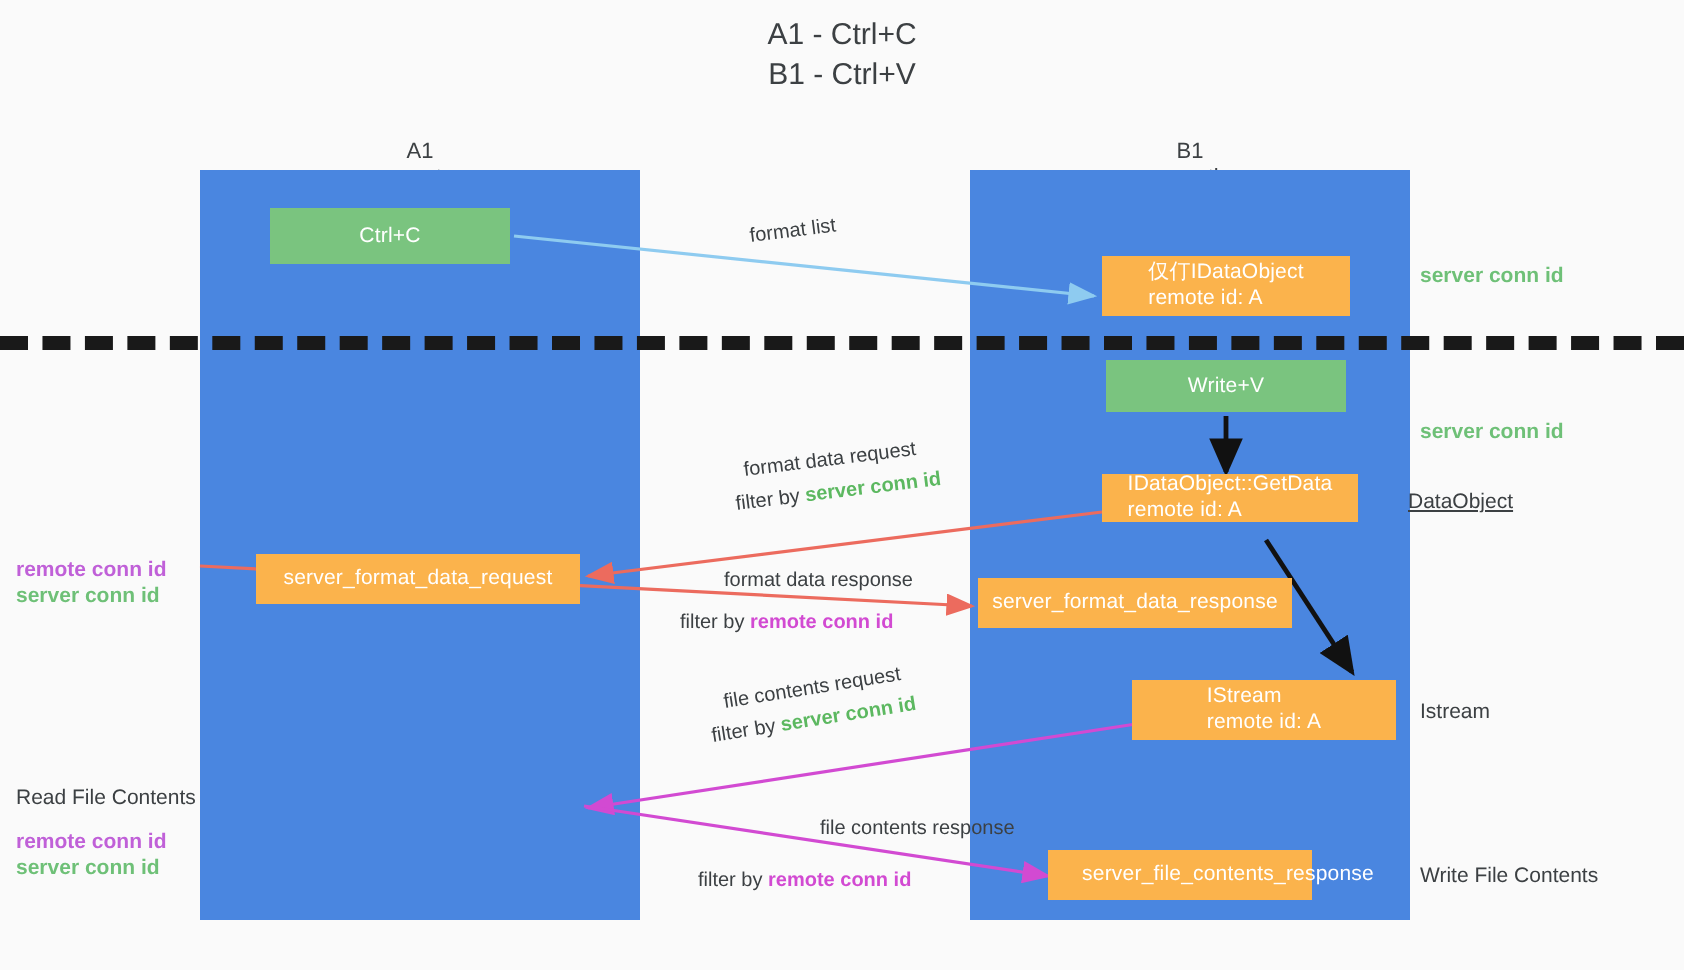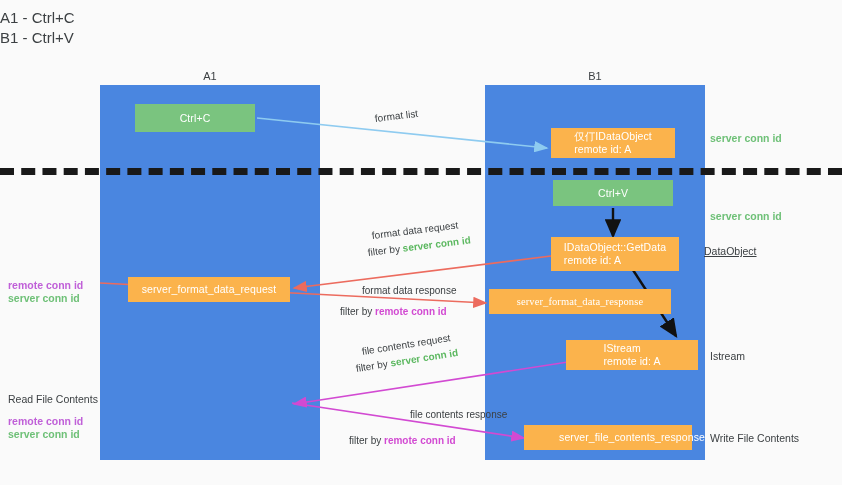--- a/index.html
+++ b/index.html
@@ -15,20 +15,21 @@
     font-family: "Liberation Sans", sans-serif;
     overflow: hidden;
   }
 
   
   .title {
     position: absolute;
     left: 0;
     top: 8px;
     width: 842px;
+    text-align: center;
     font-size: 15px;
     line-height: 20px;
     color: #3c4043;
     white-space: pre-line;
   }
 
   
   .lane-header {
     position: absolute;
     text-align: center;
@@ -152,34 +153,34 @@
     <line x1="292" y1="403" x2="524" y2="438" stroke="#d24ad2" stroke-width="1.6" marker-end="url(#ah-mag)"></line>
   </svg>
 
   <div class="dashline"></div>
 
   <div class="node green" style="left:135px; top:104px; width:120px; height:28px;">Ctrl+C</div>
 
   <div class="node orange" style="left:551px; top:128px; width:124px; height:30px;">仅仃IDataObject
 remote id: A</div>
 
-  <div class="node green" style="left:553px; top:180px; width:120px; height:26px;">Ctrl+V</div>
-
-  <div class="node orange" style="left:551px; top:237px; width:128px; height:34px;">IDataObject::GetData
+  <div class="node green" style="left:553px; top:180px; width:120px; height:26px;">Write+V</div>
+
+  <div class="node orange" style="left:551px; top:237px; width:128px; height:24px;">IDataObject::GetData
 remote id: A</div>
 
   <div class="node orange" style="left:566px; top:340px; width:132px; height:30px;">IStream
 remote id: A</div>
 
   <div class="node orange" style="left:128px; top:277px; width:162px; height:25px;">server_format_data_request</div>
 
-  <div class="node orange" style="left:489px; top:289px; width:182px; height:25px;font-family:Liberation Serif, serif;">server_format_data_response</div>
-
-
-  <div class="node orange" style="left:524px; top:425px; width:168px; height:25px;padding-left:48px;">server_file_contents_response</div>
+  <div class="node orange" style="left:489px; top:289px; width:157px; height:25px;">server_format_data_response</div>
+
+
+  <div class="node orange" style="left:524px; top:425px; width:132px; height:25px;padding-left:48px;">server_file_contents_response</div>
 
   <div class="edge-label rot-up" style="left:375px; top:112px;">format list</div>
 
   <div class="edge-label rot-up" style="left:372px; top:229px;">format data request</div>
   <div class="edge-label rot-up" style="left:368px; top:246px;"><span>filter by </span><span class="g">server conn id</span></div>
 
   <div class="edge-label" style="left:362px; top:284px;">format data response</div>
   <div class="edge-label" style="left:340px; top:305px;"><span>filter by </span><span class="p">remote conn id</span></div>
 
   <div class="edge-label rot-up2" style="left:362px; top:345px;">file contents request</div>

